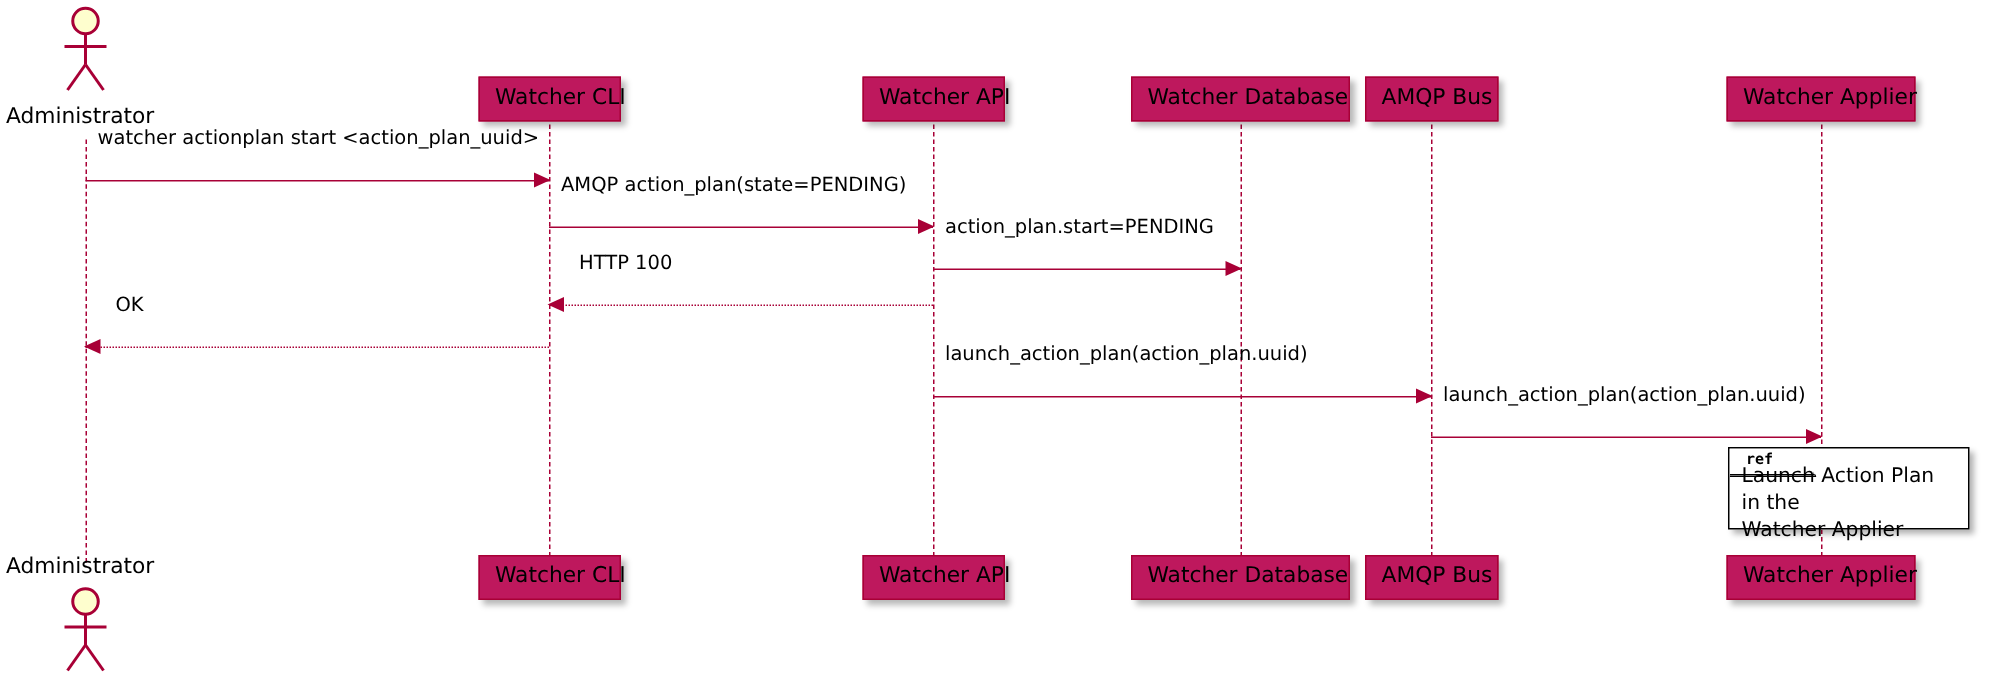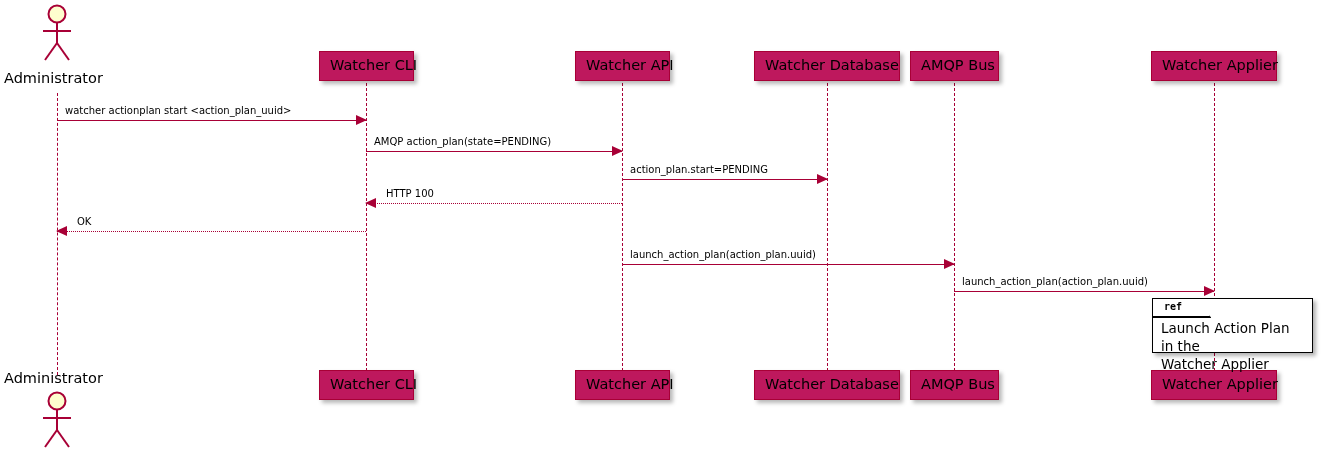--- a/index.html
+++ b/index.html
@@ -85,22 +85,22 @@
     border-left: 11px solid #A80036;
   }
   .msg.left .head {
     left: -1px;
     border-top: 5px solid transparent;
     border-bottom: 5px solid transparent;
     border-right: 11px solid #A80036;
   }
   .msg .label {
     position: absolute;
-    bottom: 4px;
-    font-size: 10px;
+    bottom: 20px;
+    font-size: 13px;
     color: #000000;
     white-space: nowrap;
     line-height: 1.1;
   }
   .msg.right .label { left: 8px; }
   .msg.left  .label { left: 20px; }
 
   
   .ref-box {
     position: absolute;
@@ -136,21 +136,21 @@
     top: 2px;
     font-family: "DejaVu Sans Mono", monospace;
     font-weight: bold;
     font-size: 10px;
     color: #000000;
     line-height: 1.15;
   }
   .ref-body {
     position: absolute;
     left: 8px;
-    top: 21px;
+    top: 10px;
     right: 6px;
     font-size: 13.5px;
     color: #000000;
     line-height: 1.32;
   }
 </style>
 </head>
 <body>
 
 <div id="diagram">

